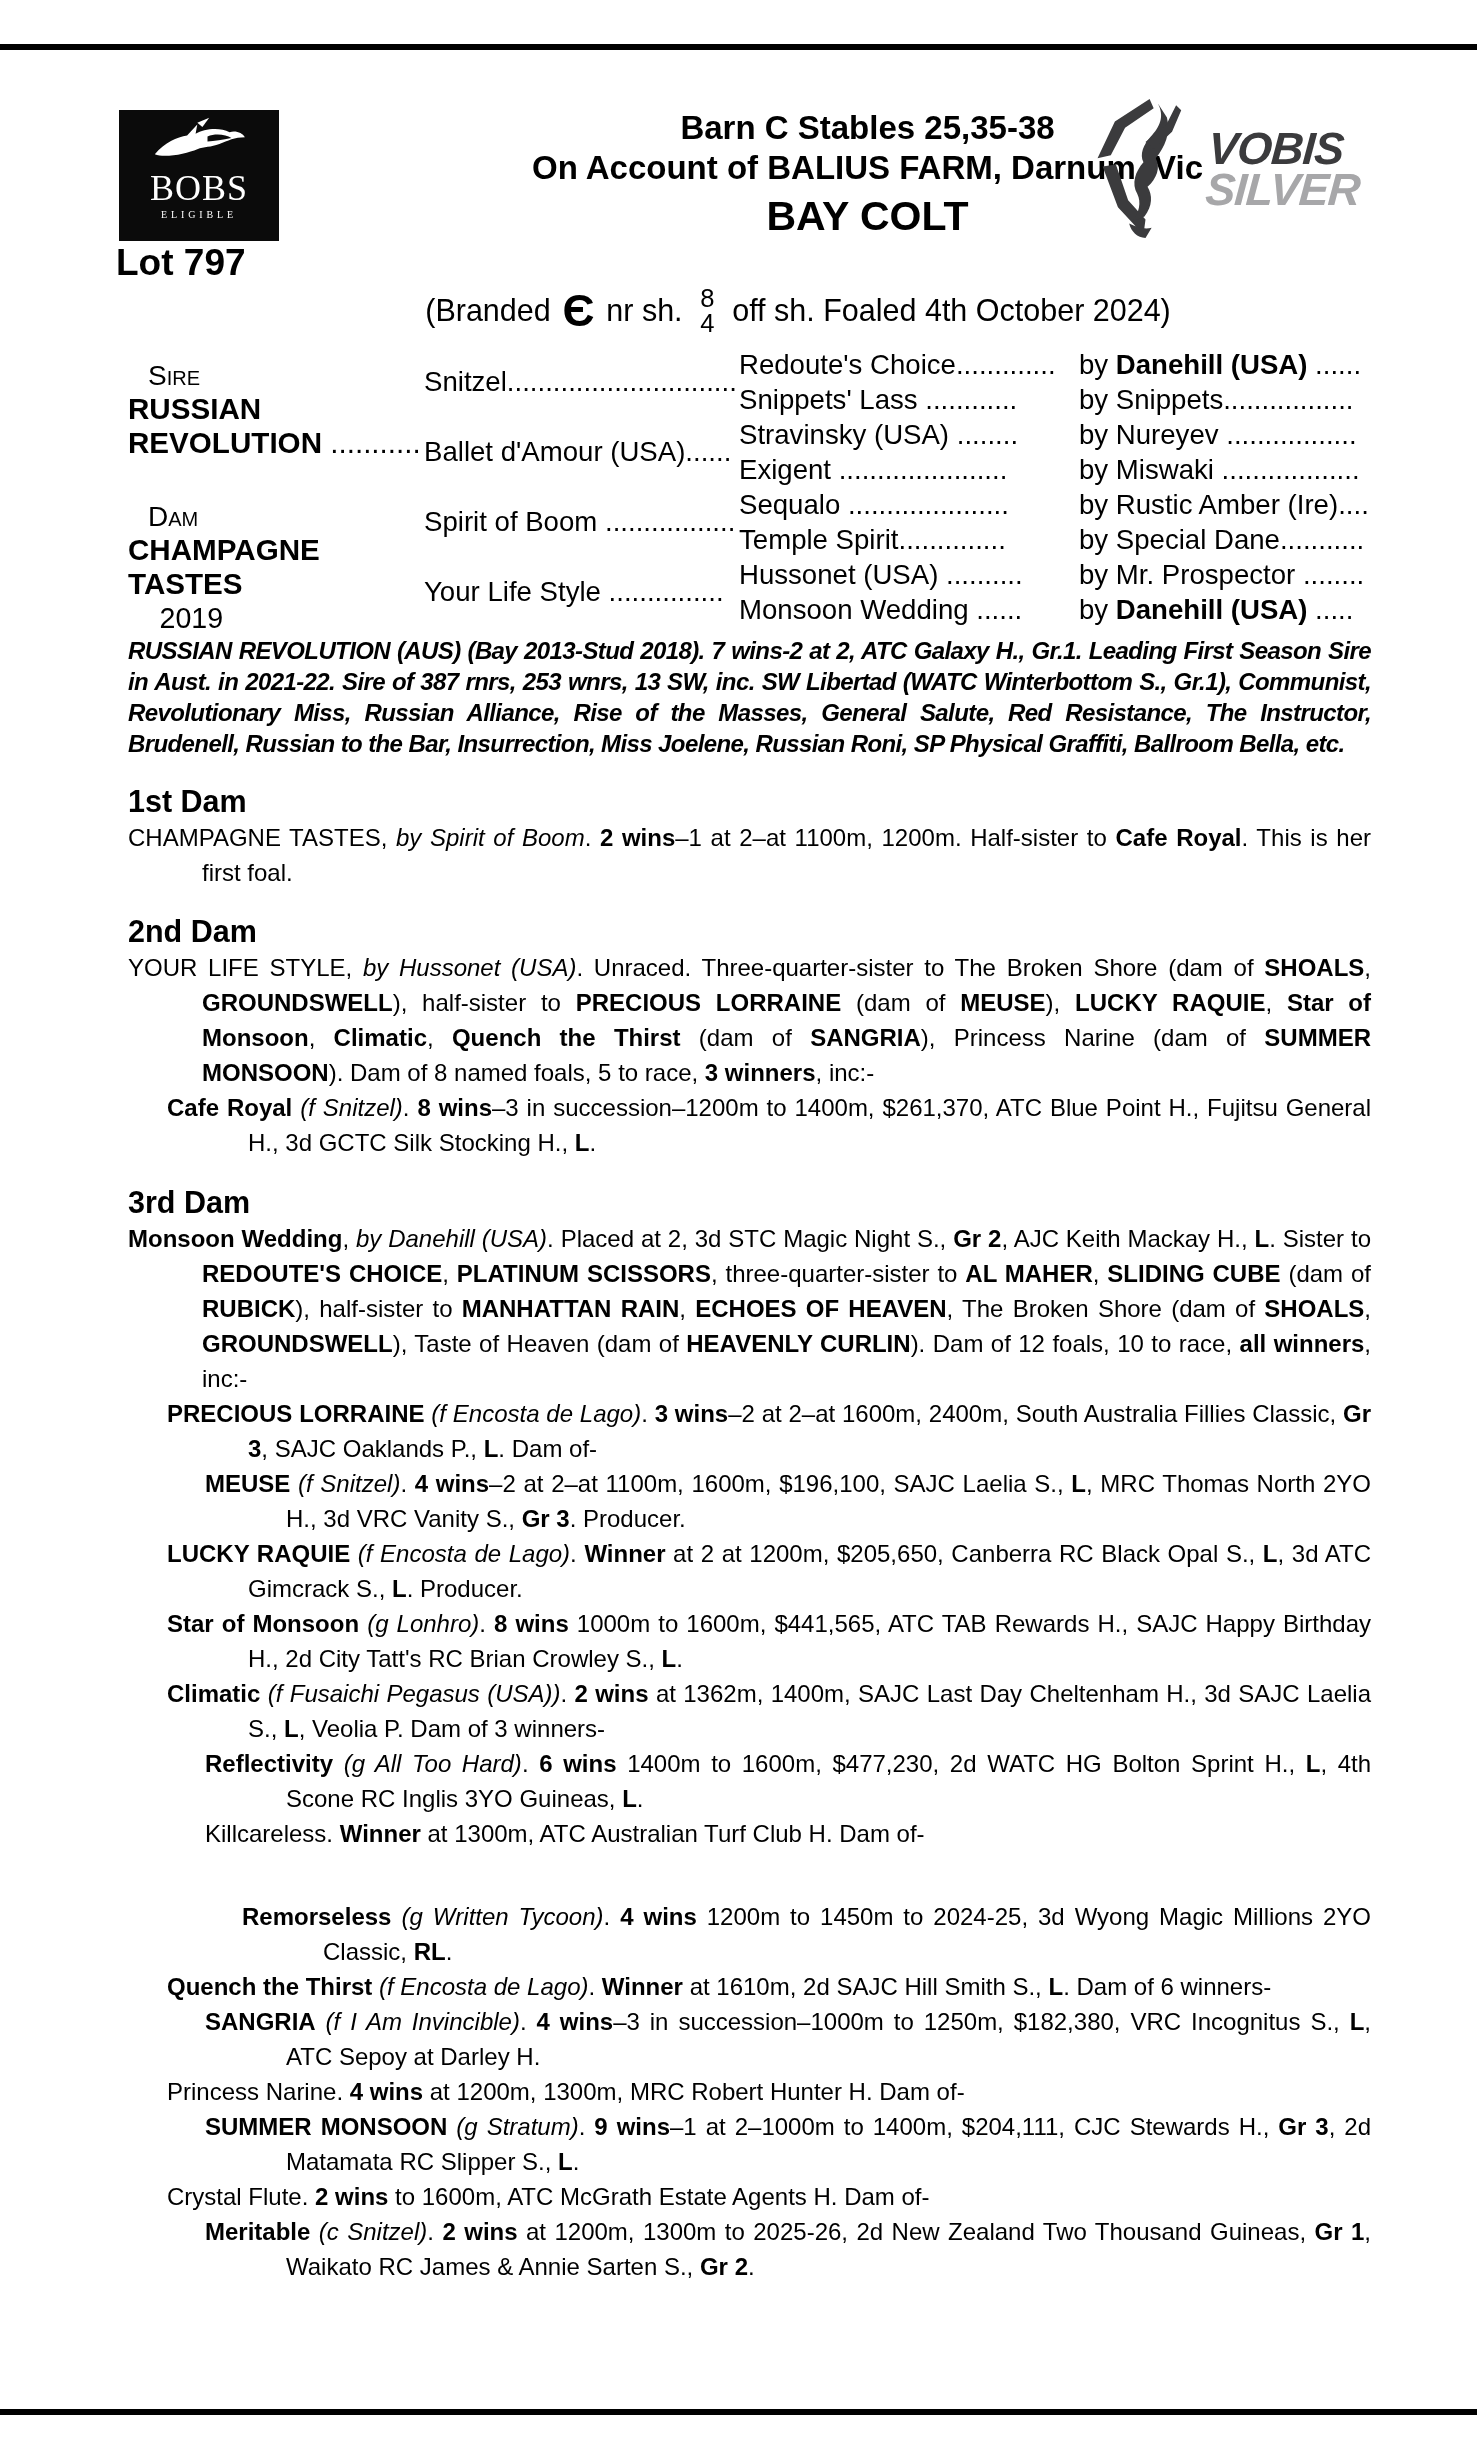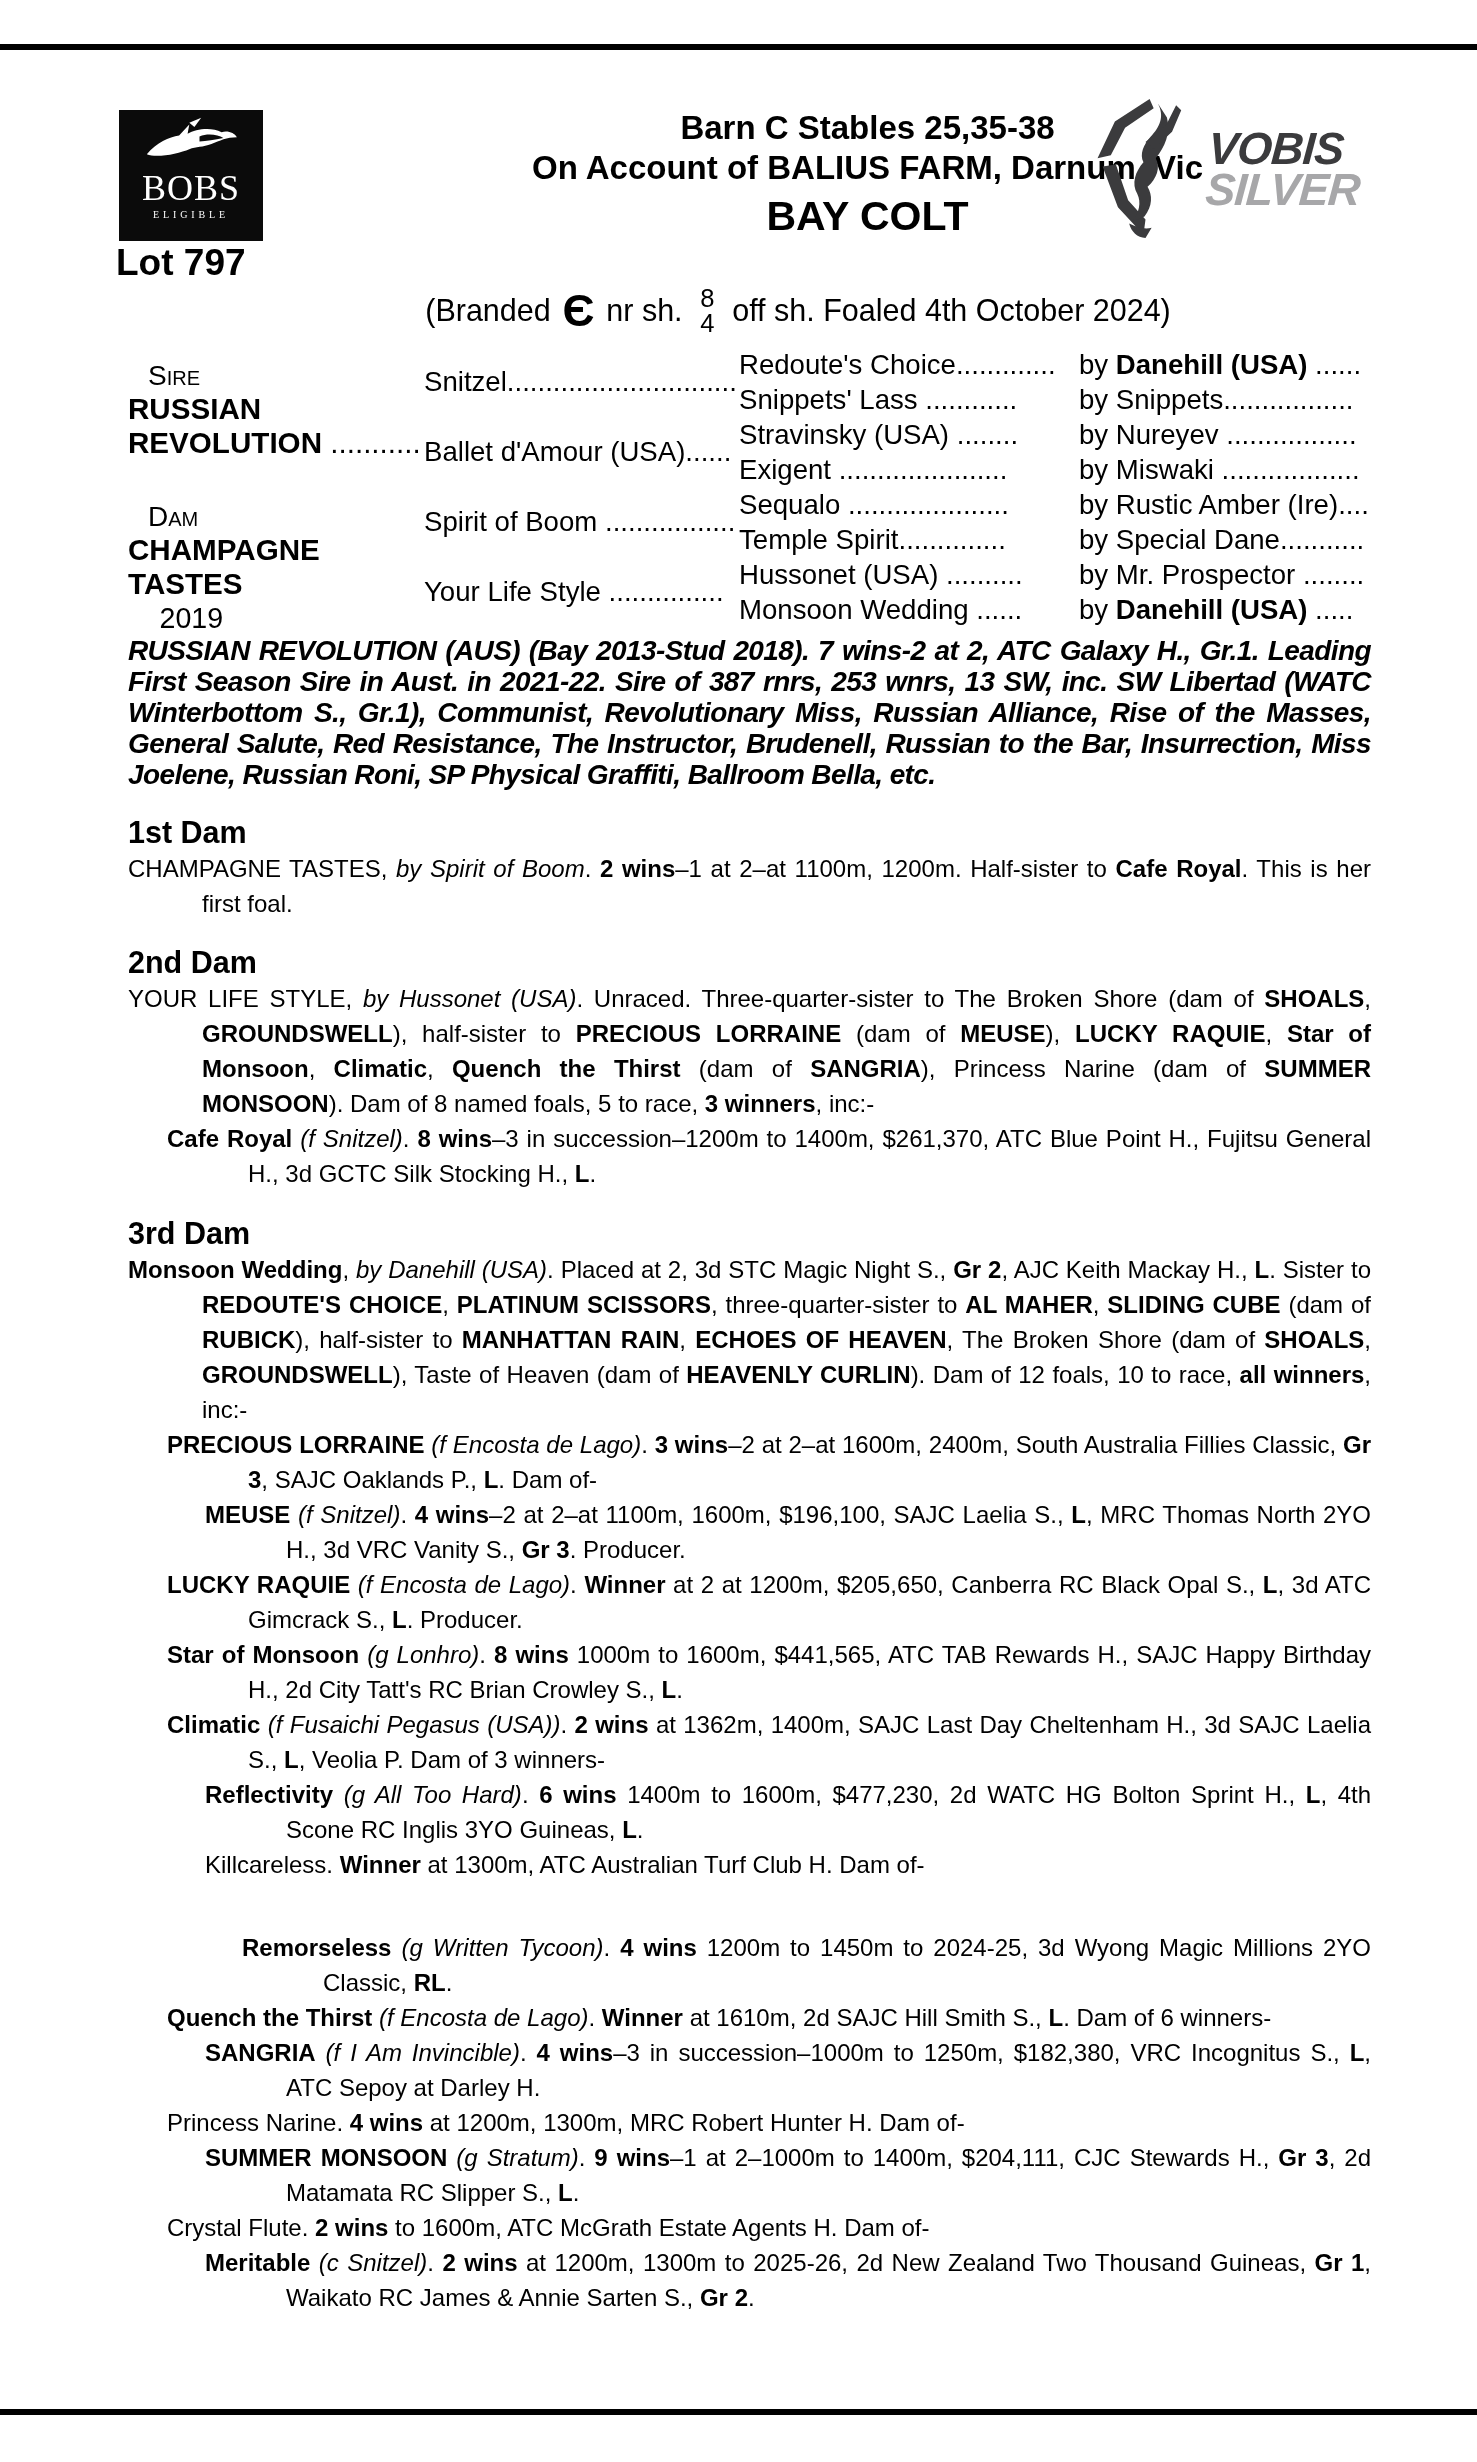--- a/index.html
+++ b/index.html
@@ -7,21 +7,21 @@
   .page {
     position:relative; width:1478px; height:2463px; background:#fff;
     font-family:"Liberation Sans", sans-serif; color:#000; overflow:hidden;
   }
   .rule { position:absolute; left:0; right:0; height:5.9px; background:#000; }
   .rule-top { top:44px; }
   .rule-bottom { top:2409px; }
 
   
   .bobs-box {
-    position:absolute; left:119px; top:110px; width:144px; height:131px;
+    position:absolute; left:119px; top:110px; width:160px; height:131px;
     background:#0b0b0b; color:#fff; text-align:center; padding-top:5.9px;
   }
   .bobs-title { font-family:"Liberation Serif", serif; font-size:36px; letter-spacing:1px; line-height:35px; }
   .bobs-sub   { font-family:"Liberation Serif", serif; font-size:10px; letter-spacing:3.9px; line-height:17.7px; }
   .lot { position:absolute; left:116px; top:242px; font-size:37px; font-weight:bold; }
 
   .header-center { position:absolute; left:424px; top:108px; width:887px; text-align:center; }
   .barn-line, .account-line { font-size:33px; font-weight:bold; line-height:40px; }
   .horse-title { font-size:41px; font-weight:bold; line-height:49px; margin-top:3.9px; }
 
@@ -45,21 +45,21 @@
   .ped-role  { font-variant:small-caps; font-size:28px; margin-left:20px; line-height:33px; }
   .ped-name  { font-size:29.6px; font-weight:bold; line-height:34px; }
   .ped-dots  { font-weight:normal; }
   .ped-year  { font-size:28.6px; margin-left:31.5px; line-height:34px; }
   .ped-cell2 { height:70px; display:flex; align-items:center; font-size:27.6px; white-space:nowrap; overflow:hidden; }
   .ped-cell  { height:35px; font-size:27.6px; line-height:35px; white-space:nowrap; overflow:hidden; }
 
   
   .content { position:absolute; left:128px; top:635px; width:1243px; }
   .sire-blurb {
-    font-weight:bold; font-style:italic; font-size:28px; line-height:31px;
+    font-weight:bold; font-style:italic; font-size:24px; line-height:31px;
     text-align:justify; letter-spacing:-0.6px;
   }
   .section-heading { font-size:30.5px; font-weight:bold; margin-top:23.6px; line-height:37px; }
   .para { font-size:24px; line-height:35px; text-align:justify; }
   .p0 { padding-left:74px;  text-indent:-74px; }
   .p1 { margin-left:39px;  padding-left:81px; text-indent:-81px; }
   .p2 { margin-left:77px;  padding-left:81px; text-indent:-81px; }
   .p3 { margin-left:114px; padding-left:81px; text-indent:-81px;margin-top:48px; }
   .b { font-weight:bold; }
   .i { font-style:italic; }

